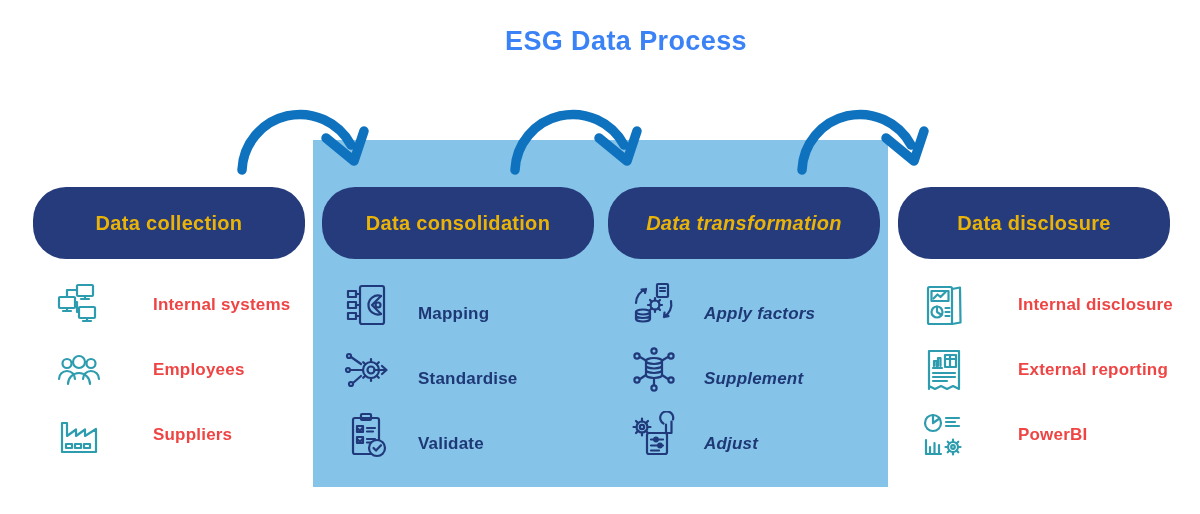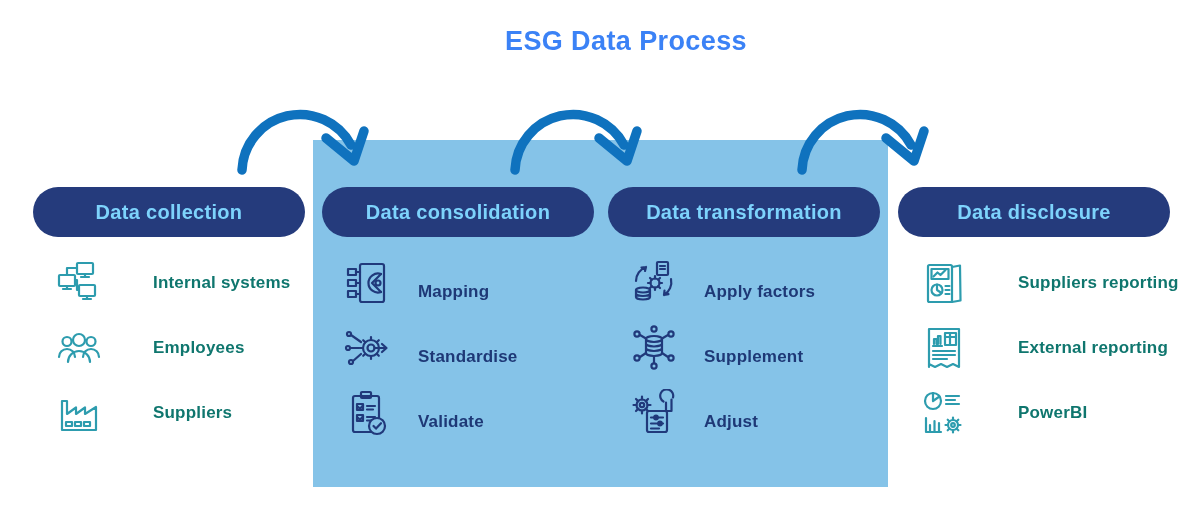--- a/index.html
+++ b/index.html
@@ -16,34 +16,34 @@
     background:#85c3e8;
   }
   .arrow{position:absolute;width:160px;height:80px;}
   .arrow svg{display:block;width:100%;height:100%;}
   .arrow-1{left:233px;top:98px;}
   .arrow-2{left:506px;top:98px;}
   .arrow-3{left:793px;top:98px;}
   .stage{position:absolute;top:187px;width:272px;}
   .stage-1{left:33px;}
   .stage-2{left:322px;}
-  .stage-3{left:608px;}
+  .stage-3{left:608px;font-style:italic;}
   .stage-4{left:898px;text-align:right;}
   .pill{
-    height:50px;border-radius:33px;background:#253b7c;
+    height:72px;border-radius:33px;background:#253b7c;
     display:flex;align-items:center;justify-content:center;
-    color:#7dd3fc;font-size:20px;font-weight:700;letter-spacing:.3px;
+    color:#eab308;font-size:20px;font-weight:700;letter-spacing:.3px;
   }
   .items{margin-top:21px;display:flex;flex-direction:column;gap:15px;padding-left:20px;}
   .row{display:flex;align-items:center;height:50px;}
   .icon{width:52px;height:50px;display:flex;align-items:center;justify-content:center;flex:0 0 52px;}
   .icon svg{display:block;}
   .label{margin-left:24px;font-size:17px;font-weight:700;letter-spacing:.2px;white-space:nowrap;}
   .stage.teal .icon{color:#2d9cae;}
-  .stage.teal .label{color:#0f766e;margin-left:48px;}
+  .stage.teal .label{color:#ef4444;margin-left:48px;}
   .stage.navy .icon{color:#20397b;}
   .stage.navy .label{color:#1e3876;margin-top:17px;}
 </style>
 </head>
 <body>
 
 <div class="title">ESG Data Process</div>
 
 <div class="panel"></div>
 
@@ -224,21 +224,21 @@
         <svg width="48" height="48" viewBox="0 0 48 48" fill="none" stroke="currentColor" stroke-width="2.2" stroke-linecap="round" stroke-linejoin="round">
           <path d="M32 8l8 -1.5 0.5 35 -8.5 1.5"></path>
           <rect x="8" y="6" width="24" height="37" rx="1.5"></rect>
           <rect x="11.5" y="10" width="17" height="10"></rect>
             <path d="M13.5 17.5l4 -4 3 2.5 5 -5"></path>
           <circle cx="17" cy="31" r="5.5"></circle>
             <path d="M17 31v-5.5 M17 31l4.5 3"></path>
           <path d="M25.5 27h4 M25.5 31h4 M25.5 35h4"></path>
         </svg>
       </span>
-      <span class="label">Suppliers reporting</span>
+      <span class="label">Internal disclosure</span>
     </div>
     <div class="row">
       <span class="icon">
         <svg width="48" height="48" viewBox="0 0 48 48" fill="none" stroke="currentColor" stroke-width="2.2" stroke-linecap="round" stroke-linejoin="round">
           <path d="M9 43V5h30v38l-6 -3 -6 3 -6 -3 -6 3 -6 -3z" stroke-linejoin="round"></path>
           <path d="M13 22h9 M14 20v-5h2.5v5 M18 20v-8h2.5v8"></path>
           <rect x="25" y="9" width="11" height="12"></rect>
             <path d="M25 13h11 M30 9v12"></path>
           <path d="M13 27h22 M13 31h22 M13 35h14"></path>
         </svg>

